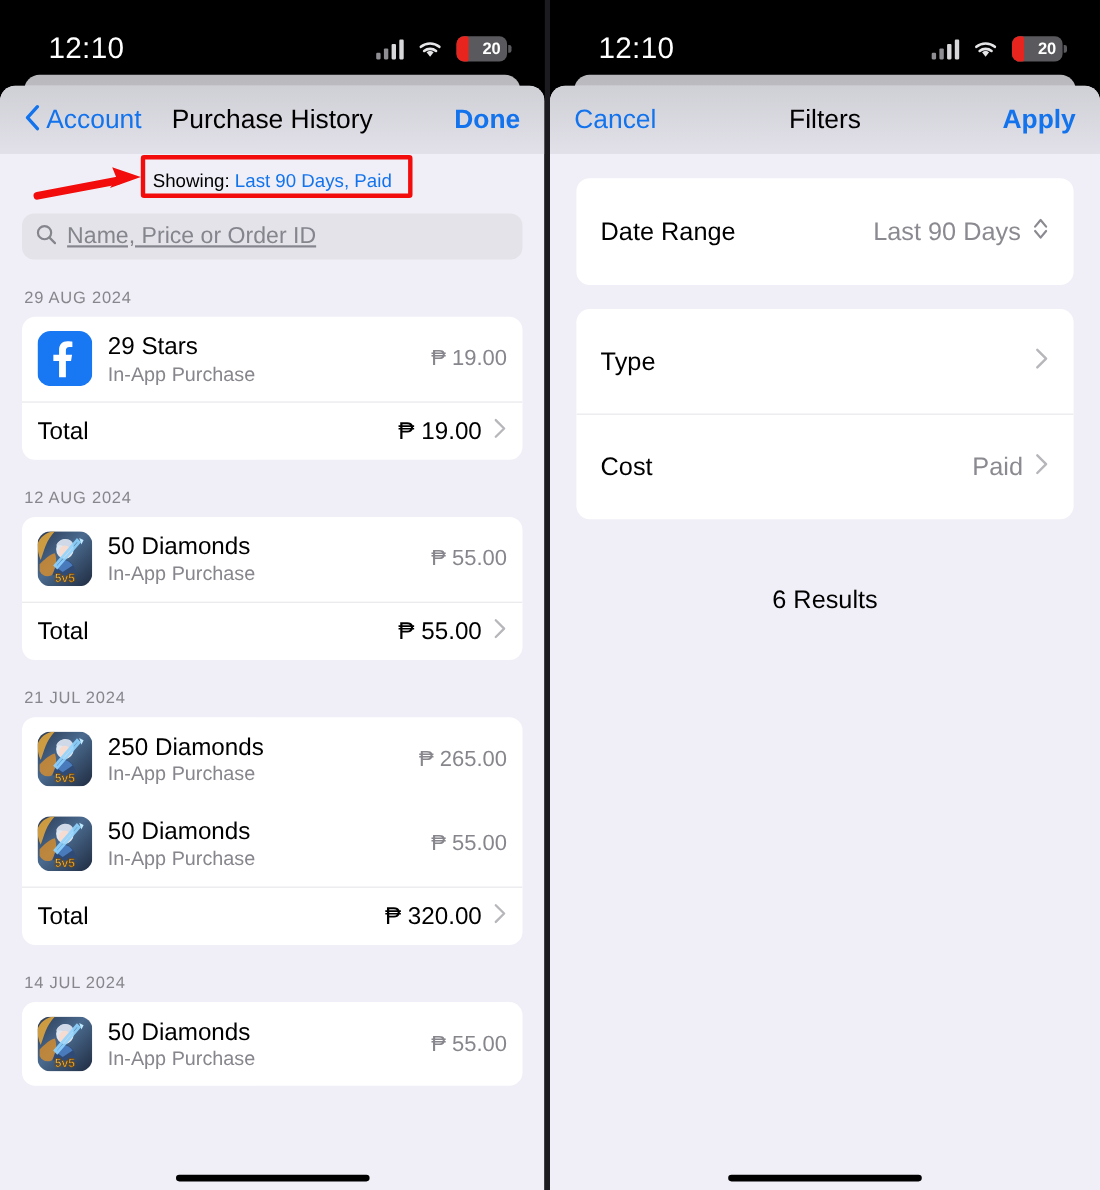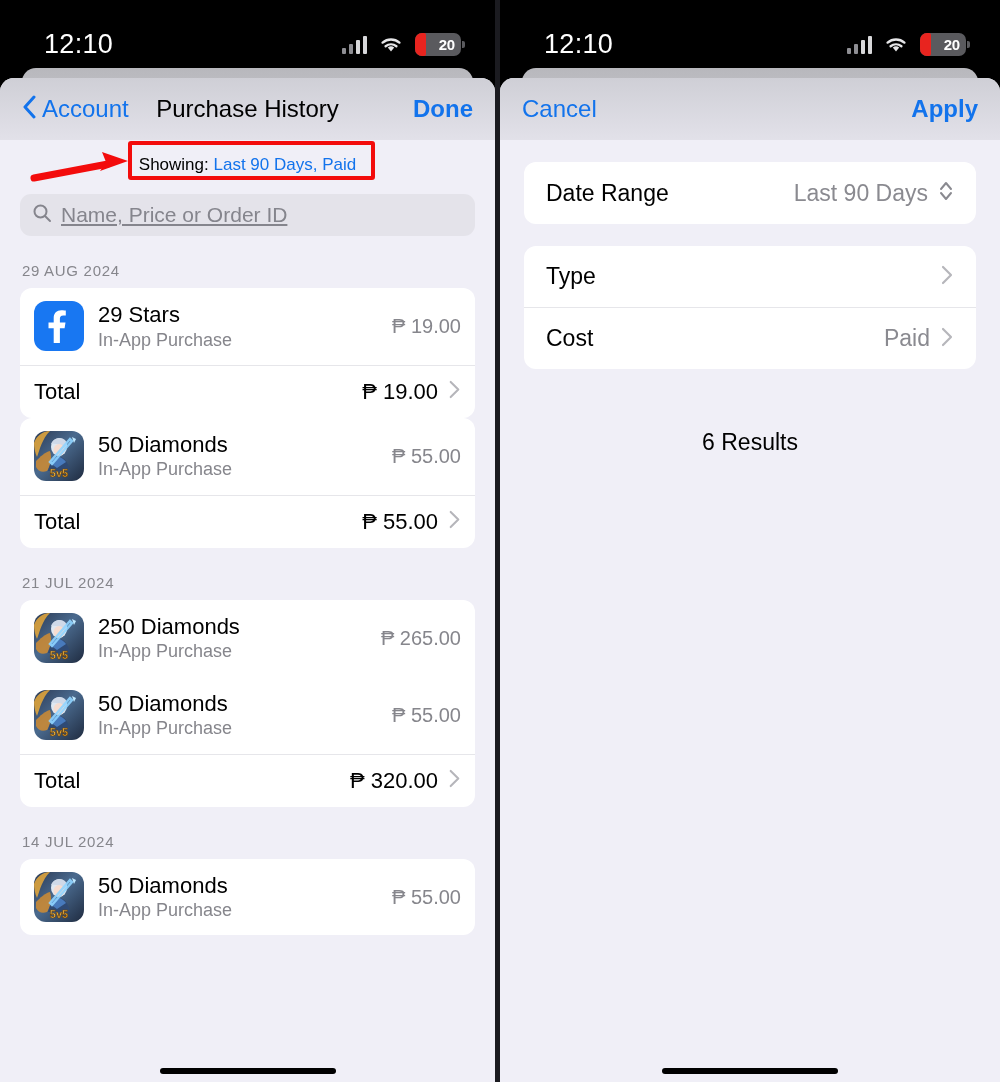--- a/index.html
+++ b/index.html
@@ -121,21 +121,21 @@
   .totalrow {
     display: flex; align-items: center; padding: 13px 14px;
     border-top: 1px solid #e6e6ea; gap: 10px;
   }
   .totallabel { font-size: 22px; color: #000; }
   .totalval { margin-left: auto; font-size: 22px; color: #000; font-weight: 500; }
   .chev-r { color: #b6b6bb; flex: 0 0 auto; }
 
   
   .fgroup { margin: 22px 24px 0 24px; background: #fff; border-radius: 12px; overflow: hidden; }
-  .frow { display: flex; align-items: center; padding: 17px 22px; gap: 10px; min-height: 58px; }
+  .frow { display: flex; align-items: center; padding: 34px 22px; gap: 10px; min-height: 58px; }
   .frow + .frow { border-top: 1px solid #e6e6ea; }
   .flabel { font-size: 23px; color: #000; }
   .fvalue { margin-left: auto; font-size: 23px; color: #8a8a90; }
   .results { text-align: center; font-size: 23px; color: #000; margin-top: 60px; }
 
   
   .home-ind {
     position: absolute; bottom: 8px; left: 50%; transform: translateX(-50%);
     width: 176px; height: 6px; background: #000; border-radius: 3px; z-index: 30;
   }
@@ -223,20 +223,21 @@
               <div class="pprice">₱ 19.00</div>
             </div>
             <div class="totalrow">
               <span class="totallabel">Total</span>
               <span class="totalval">₱ 19.00</span>
               <span class="chev-r"><svg width="13" height="19" viewBox="0 0 12 20">
                   <path d="M2 2l8 8-8 8" stroke="#b6b6bb" stroke-width="2.2" fill="none" stroke-linecap="round" stroke-linejoin="round"></path>
                 </svg></span>
             </div>
           </div>
+          <div class="group-date">12 AUG 2024</div>
           <div class="card">
             <div class="prow">
               <div class="appicon">
                 <svg viewBox="0 0 50 50">
                   <defs>
                     <linearGradient id="bgg0" x1="0" y1="0" x2="1" y2="1">
                       <stop offset="0" stop-color="#2b3a55"></stop>
                       <stop offset=".45" stop-color="#4a6a8e"></stop>
                       <stop offset="1" stop-color="#1f2b40"></stop>
                     </linearGradient>
@@ -425,20 +426,21 @@
       </div>
     </div>
 
     <div class="sheet-back"></div>
 
     <div class="sheet">
       <div class="navbar">
         <div class="nav-left">
           <span class="nav-link">Cancel</span>
         </div>
+        <div class="nav-title">Filters</div>
         <div class="nav-right">
           <span class="nav-link bold">Apply</span>
         </div>
       </div>
 
       <div id="filter-rows">
           <div class="fgroup">
             <div class="frow">
               <span class="flabel">Date Range</span>
               <span class="fvalue">Last 90 Days</span>

